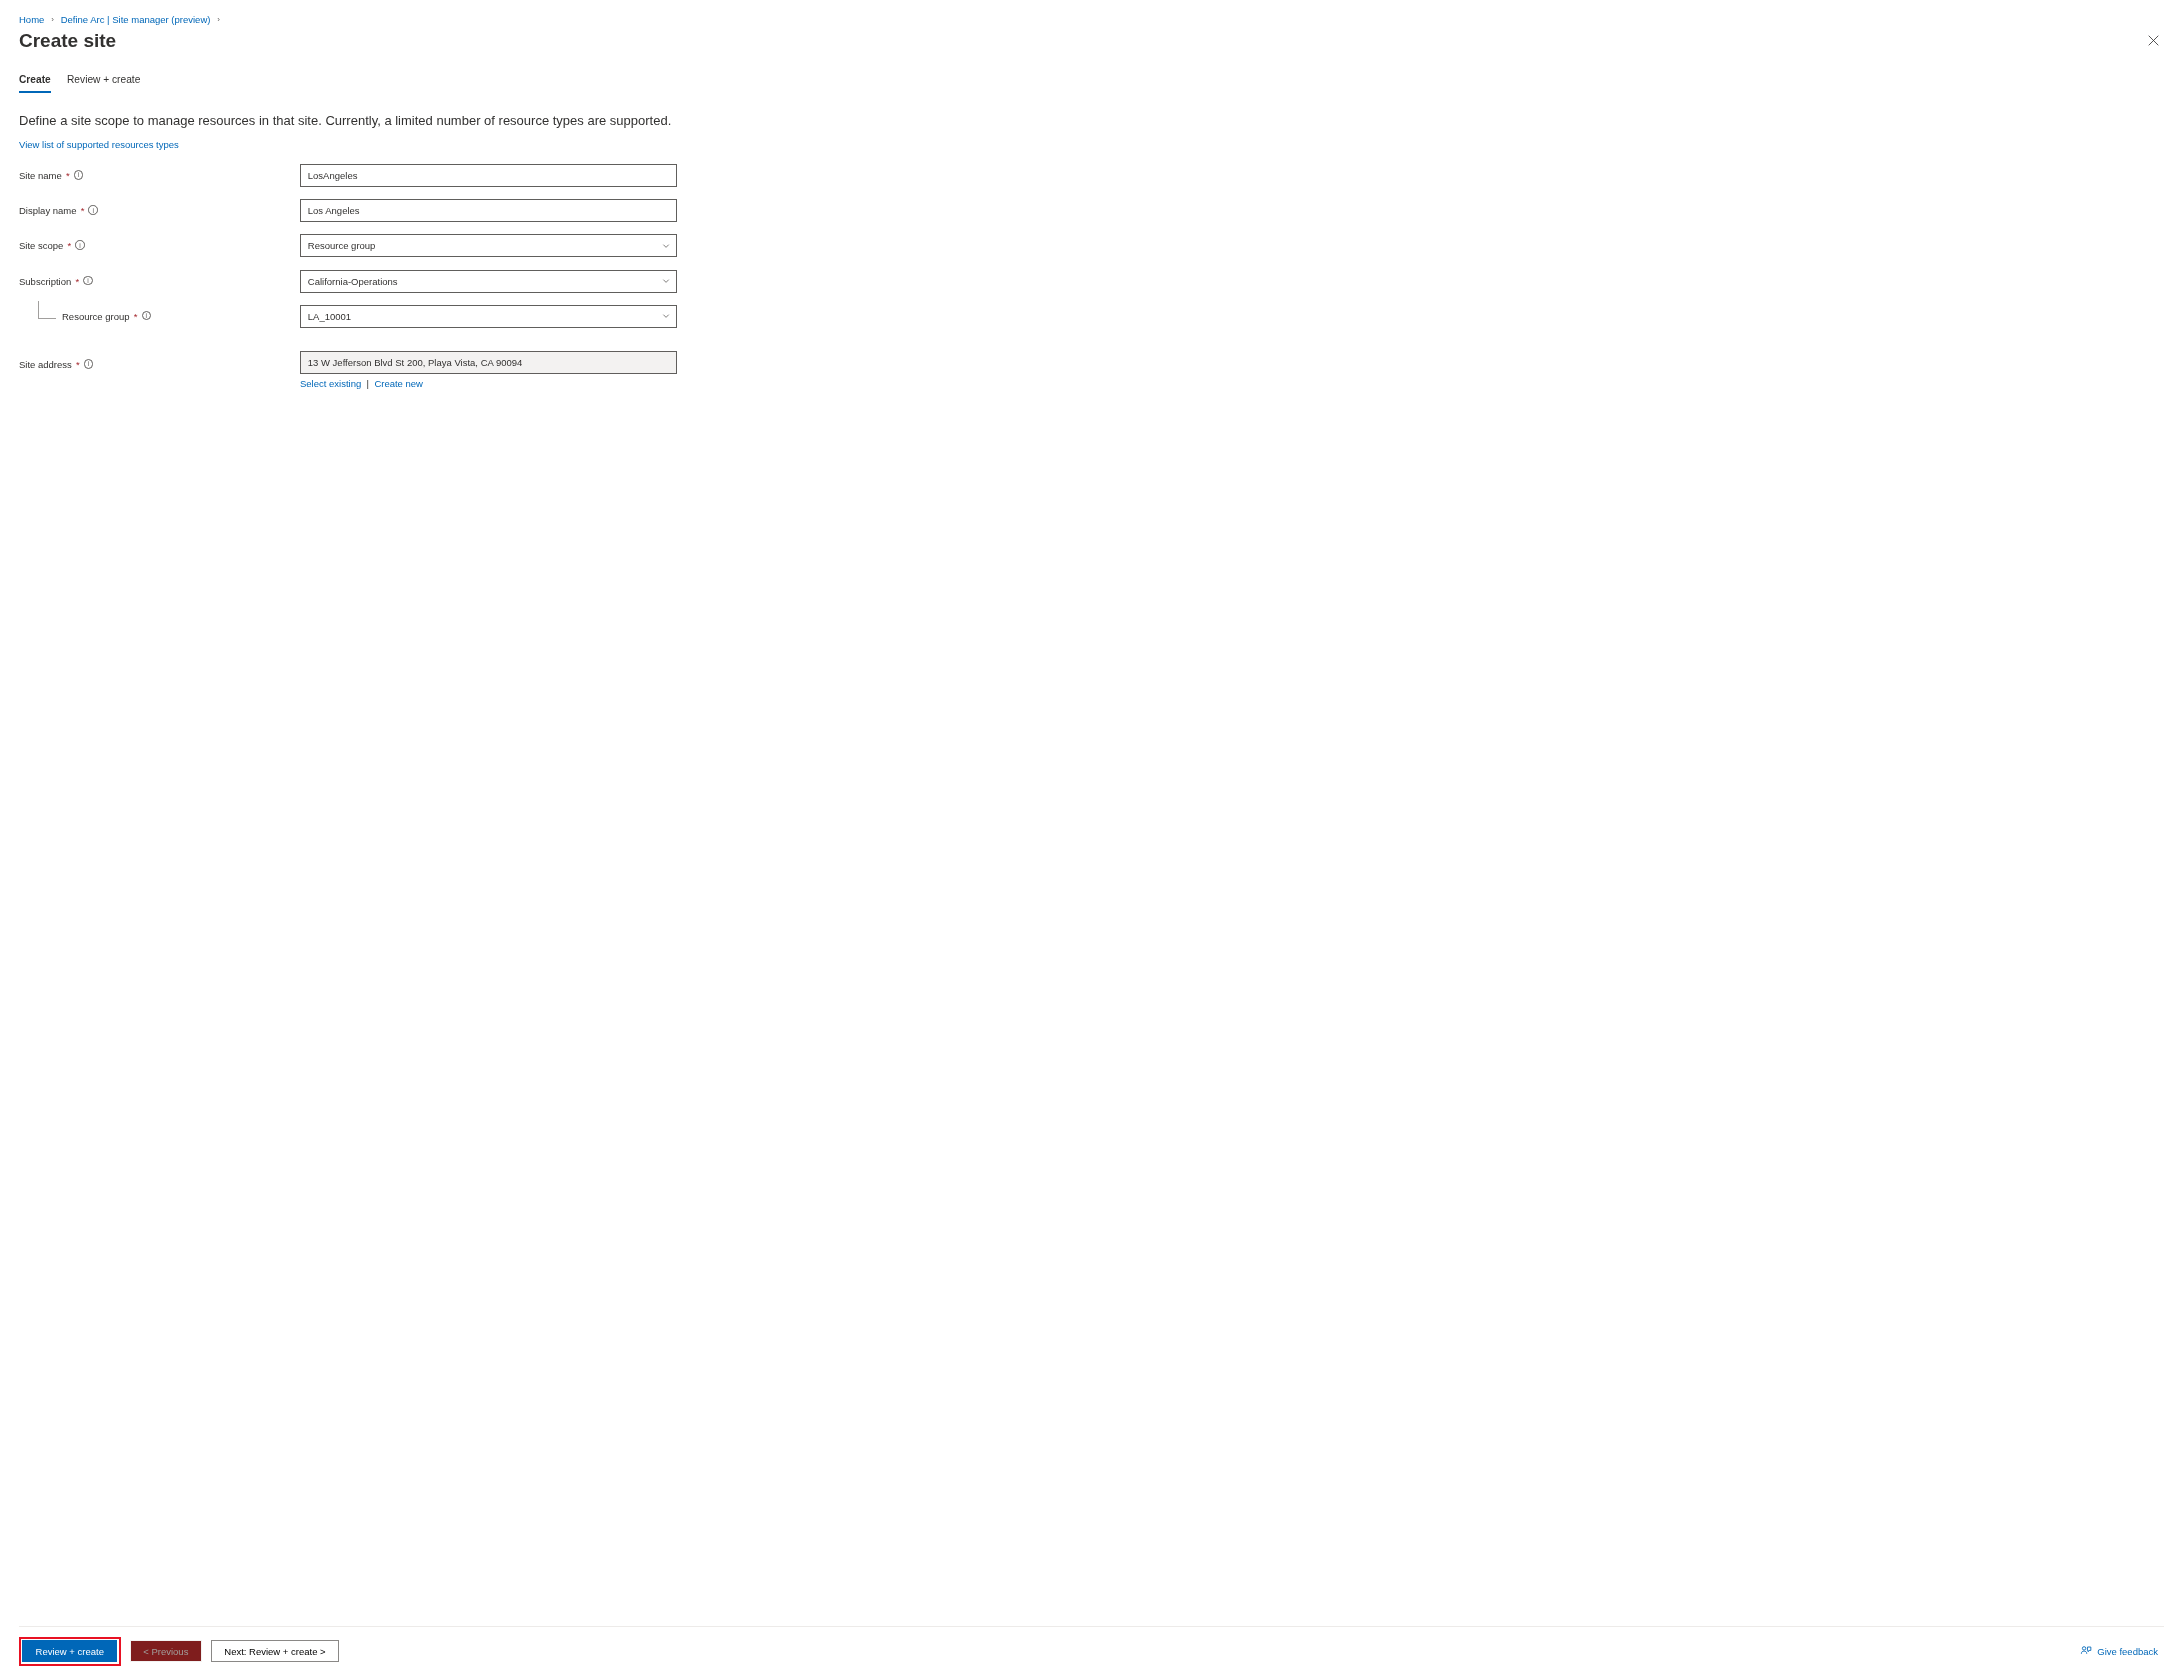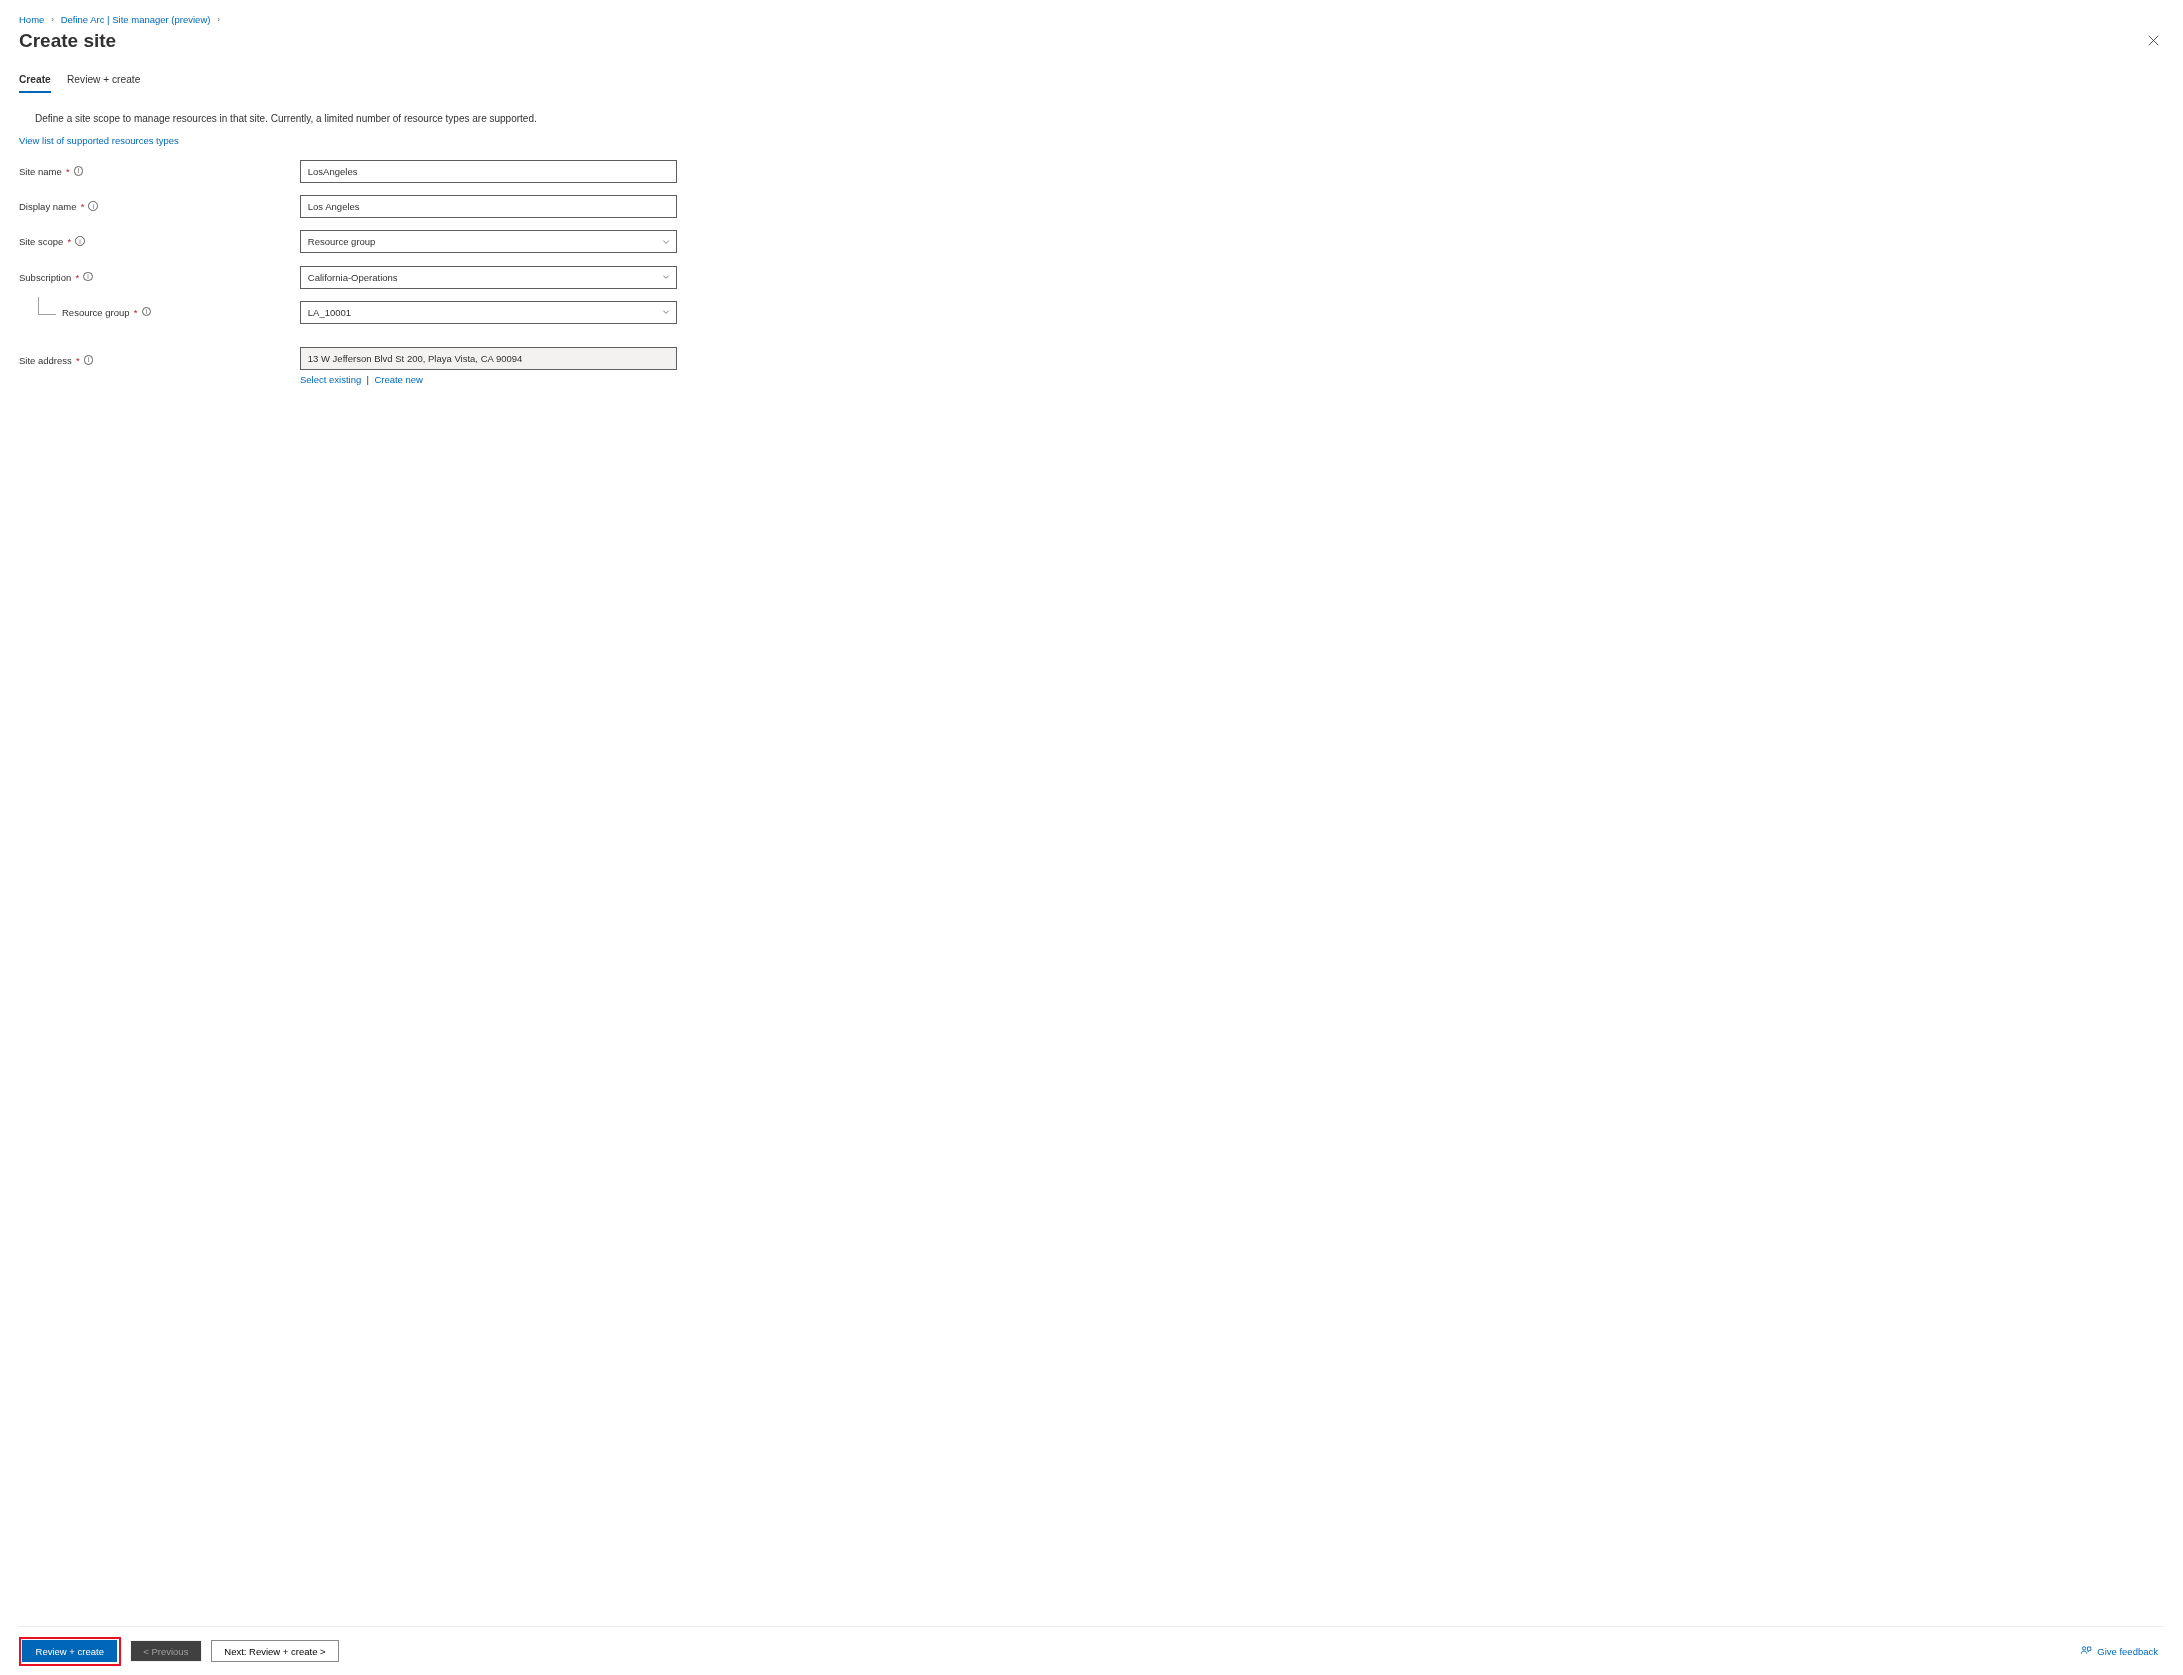--- a/index.html
+++ b/index.html
@@ -54,21 +54,21 @@
     font-size: 10.2px;
     cursor: pointer;
     color: #323130;
   }
   .tab.active {
     font-weight: 600;
     border-bottom: 2px solid #0067b8;
   }
 
   h2.section { font-size: 11.5px; font-weight: 600; margin: 0 0 4.1px 0; }
-  .section-desc { font-size: 10px; margin: 0 0 11px 16px; color: #323130; }
+  .section-desc { font-size: 13px; margin: 0 0 11px 0; color: #323130; }
   .link { color: #0067b8; text-decoration: none; cursor: pointer; }
 
   .form { margin-top: 13.6px; max-width: 679px; }
   .row {
     display: flex;
     align-items: center;
     margin-bottom: 12.2px;
   }
   .label-col {
     width: 251px;
@@ -132,21 +132,21 @@
   .btn {
     height: 22px;
     padding: 0 12.2px;
     font-size: 9.5px;
     font-family: inherit;
     border: 0.7px solid #8a8886;
     background: #fff;
     cursor: pointer;
   }
   .btn.primary { background: #0067b8; color: #fff; border-color: #0067b8; font-weight: 400; }
-  .btn.disabled { background: #404040; color: #a19f9d; border-color: #f3f2f1; cursor: default; }
+  .btn.disabled { background: #7f1d1d; color: #a19f9d; border-color: #f3f2f1; cursor: default; }
   .highlight-box {
     border: 2.7px solid #e81123;
     padding: 1.4px;
     display: inline-block;
   }
   .spacer { flex: 1; }
   .feedback {
     display: flex; align-items: flex-end; gap: 5.4px;
     color: #0067b8; cursor: pointer; font-size: 9.5px;
     background: none; border: none;

